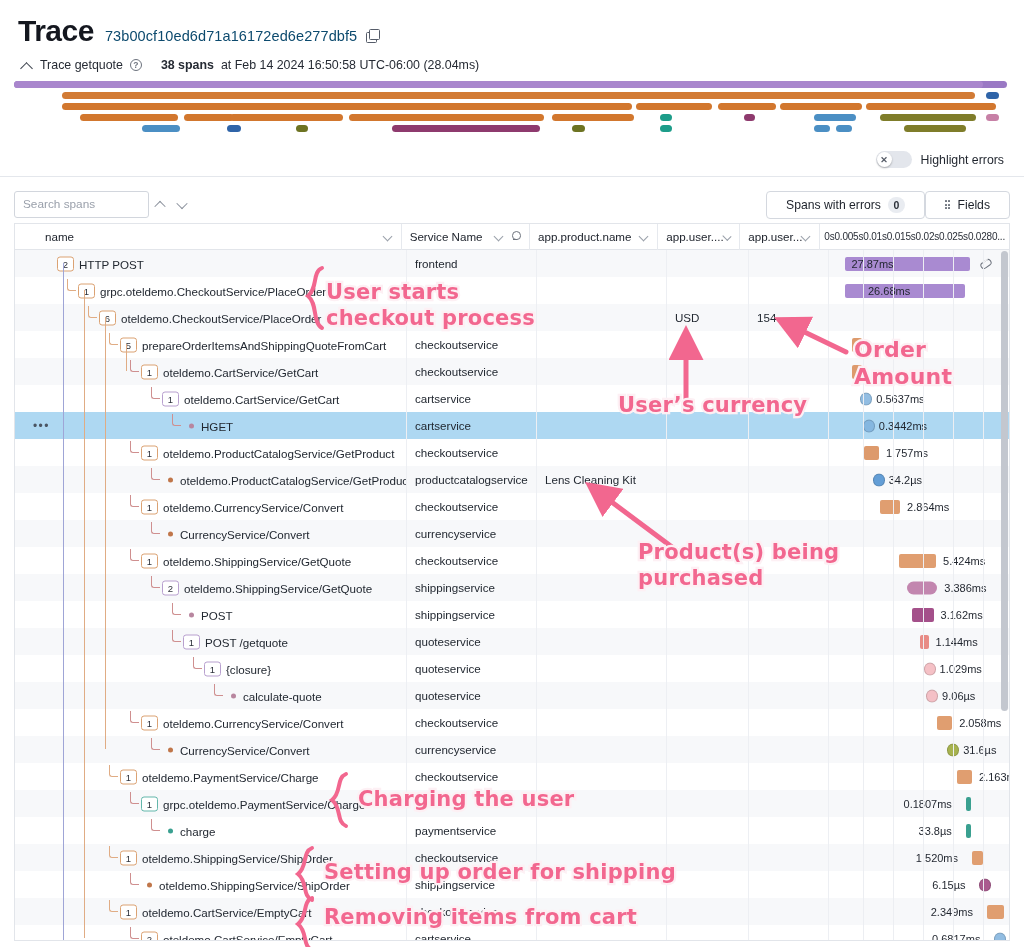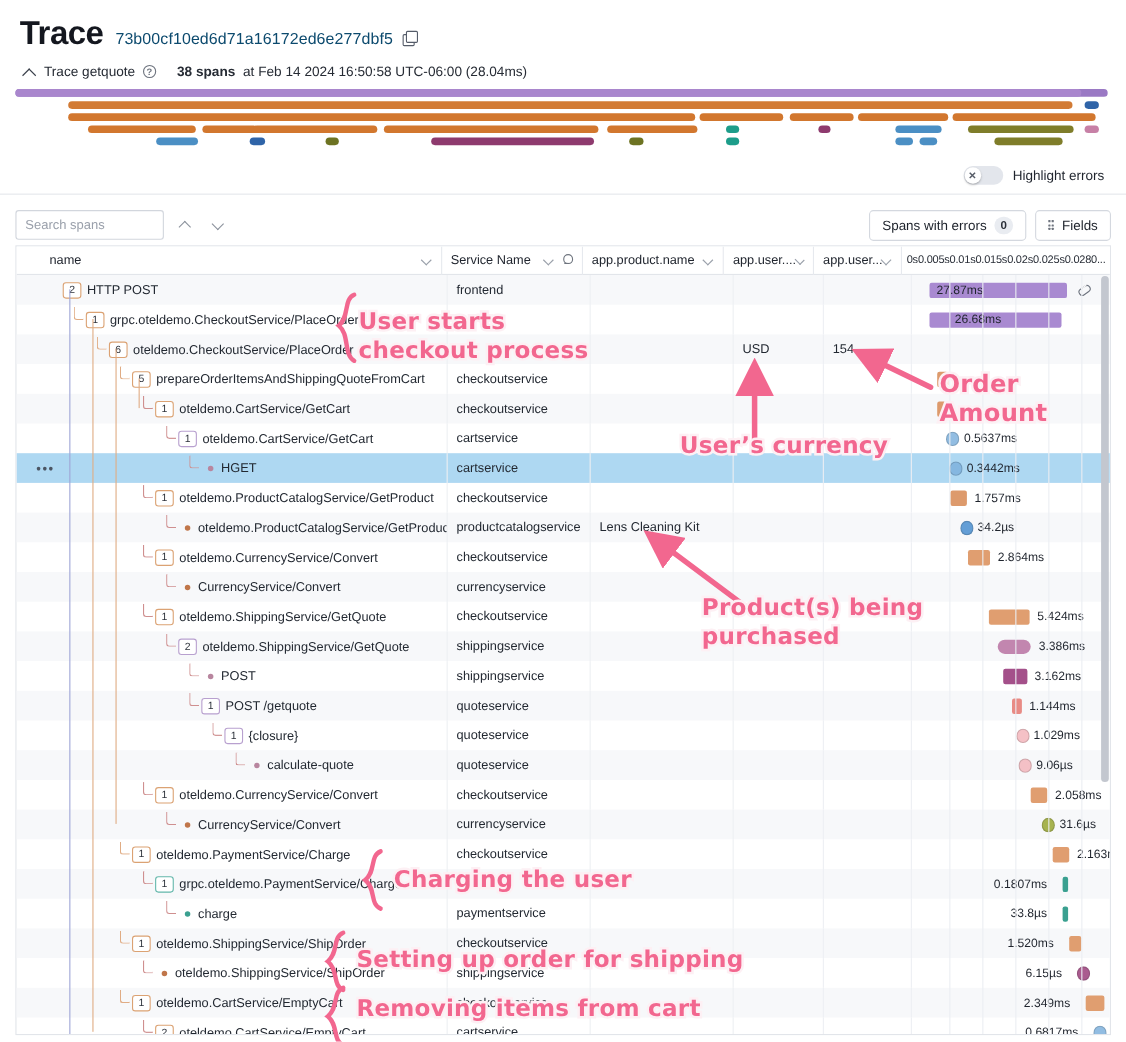--- a/index.html
+++ b/index.html
@@ -34,28 +34,28 @@
   .mm-bar { position: absolute; height: 7px; border-radius: 4px; }
 
   .mm-footer { display:flex; justify-content:flex-end; align-items:center; gap:9px; padding: 2px 20px 0 0; }
   .toggle { width: 36px; height: 17px; border-radius: 10px; background: #e3e6ec; position: relative; cursor: pointer; }
   .toggle .knob { position: absolute; left: 1px; top: 1px; width: 15px; height: 15px; border-radius: 50%; background: #fff; box-shadow: 0 1px 2px rgba(0,0,0,.28); display:flex; align-items:center; justify-content:center; font-size: 9px; color:#565c67; font-weight:700; }
   .toggle-label { font-size: 12.3px; color: #1f242d; }
 
   .hr { height:1px; background:#e4e7ec; margin-top: 8px; }
 
   
-  .toolbar { display:flex; align-items:center; padding: 9px 14px 0 14px; gap: 8px; height: 46px; }
+  .toolbar { display:flex; align-items:center; padding: 9px 14px 0 14px; height: 46px; }
   .search { width: 135px; height: 27px; border:1px solid #d2d6dd; border-radius:3px; background:#fff; font-size:11.8px; color:#9aa0ab; padding: 0 8px; line-height:25px; cursor:text; }
   .nav-arrow { width: 22px; height: 22px; display:flex; align-items:center; justify-content:center; cursor:pointer; }
   .nav-arrow i { display:block; width:8px; height:8px; border-left:1.4px solid #8a909b; border-top:1.4px solid #8a909b; }
   .nav-arrow.up i { transform: rotate(45deg) translate(1px,1px); }
   .nav-arrow.down i { transform: rotate(-135deg) translate(1px,1px); }
   .tb-spacer { flex: 1; }
-  .btn { height:28px; border:1px solid #d4d8df; border-radius:4px; background:#fff; display:flex; align-items:center; gap:7px; padding: 0 11px; font-size:12.2px; color:#1d222b; cursor:pointer; }
+  .btn { height:28px; border:1px solid #d4d8df; border-radius:4px; background:#fff; display:flex; align-items:center; gap:7px; padding: 0 19px; font-size:12.2px; color:#1d222b; cursor:pointer; }
   .badge0 { background:#e9ecf1; border-radius:9px; min-width:17px; height:16px; font-size:10.5px; display:flex; align-items:center; justify-content:center; padding:0 5px; color:#2a2f38; font-weight:600;}
   .grid-ico { display:grid; grid-template-columns: repeat(2, 2px); grid-template-rows: repeat(3, 2px); gap:1.6px; }
   .grid-ico span { display:block; width:2px; height:2px; background:#6f757f; border-radius:.5px; }
 
   
   .table { position:relative; margin: 0 14px; border:1px solid #e2e5ea; border-top:1px solid #e2e5ea; height: 718px; overflow:hidden; background:#fff; }
   .thead { display:flex; height:26px; border-bottom:1px solid #e2e5ea; background:#fff; font-size:11.6px; color:#20252e; align-items:center; }
   .th { height:26px; display:flex; align-items:center; padding:0 8px; border-right:1px solid #e6e9ee; position:relative; }
   .th .caret { margin-left:auto; width:7px; height:7px; border-left:1.2px solid #9aa0aa; border-bottom:1.2px solid #9aa0aa; transform:rotate(-45deg); margin-right:2px;}
   .th-name { width: 392px; padding-left: 30px; }

